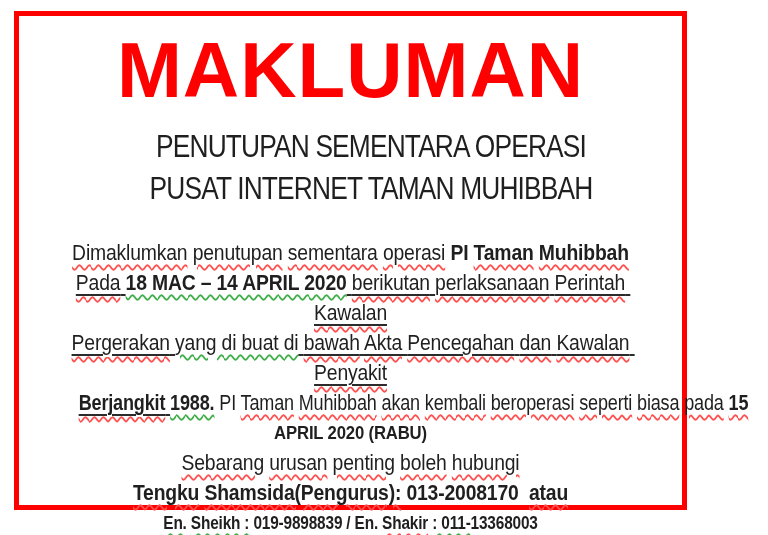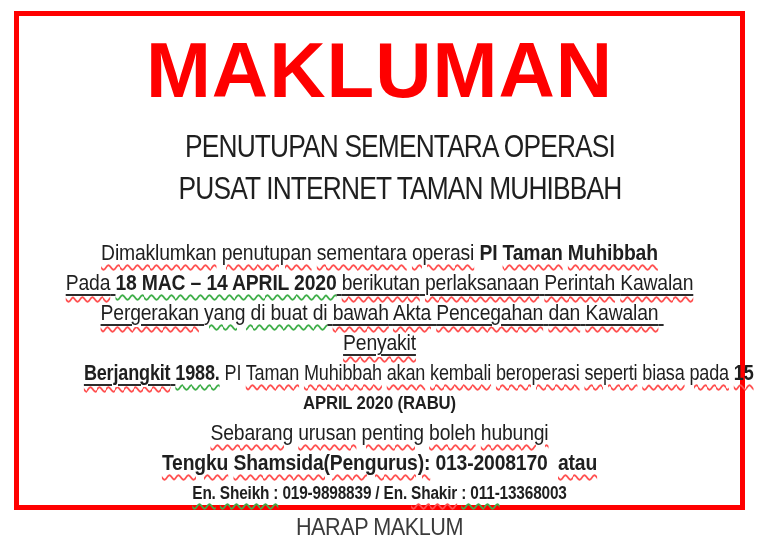--- a/index.html
+++ b/index.html
@@ -14,21 +14,21 @@
   .page {
     position: relative;
     width: 768px;
     height: 535px;
     background: #ffffff;
   }
   .frame {
     position: absolute;
     left: 14px;
     top: 11px;
-    width: 731px;
+    width: 673px;
     height: 499px;
     box-sizing: border-box;
     border: 5px solid #ff0000;
     background: #ffffff;
     text-align: center;
   }
   .title {
     margin: 12px 0 0 0;
     font-size: 78px;
     line-height: 84px;

